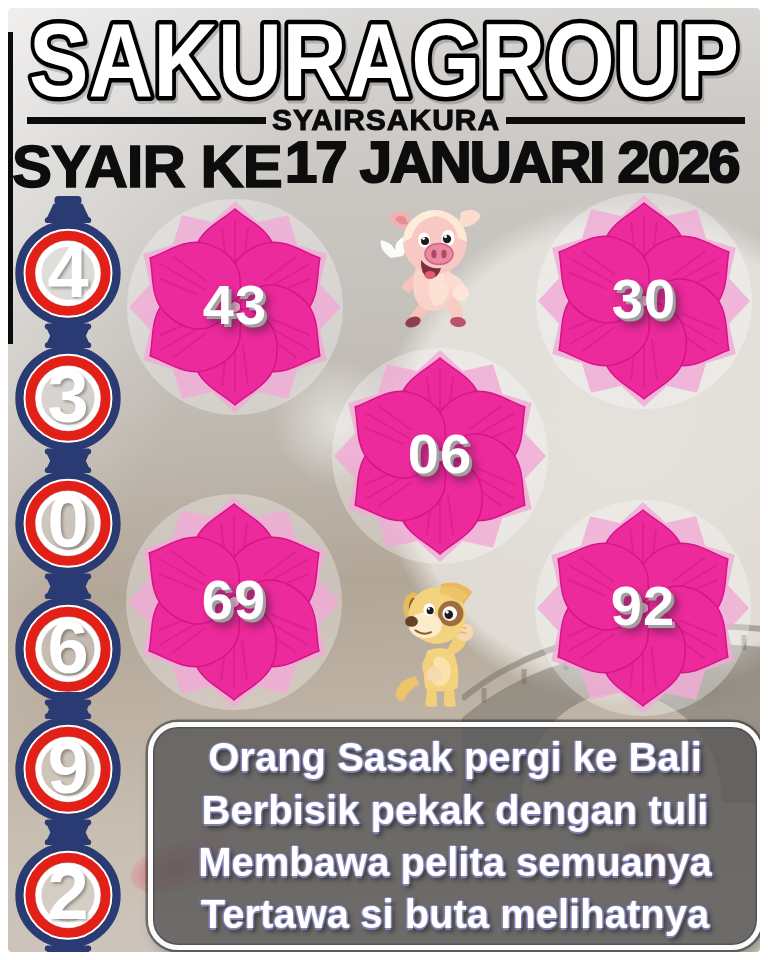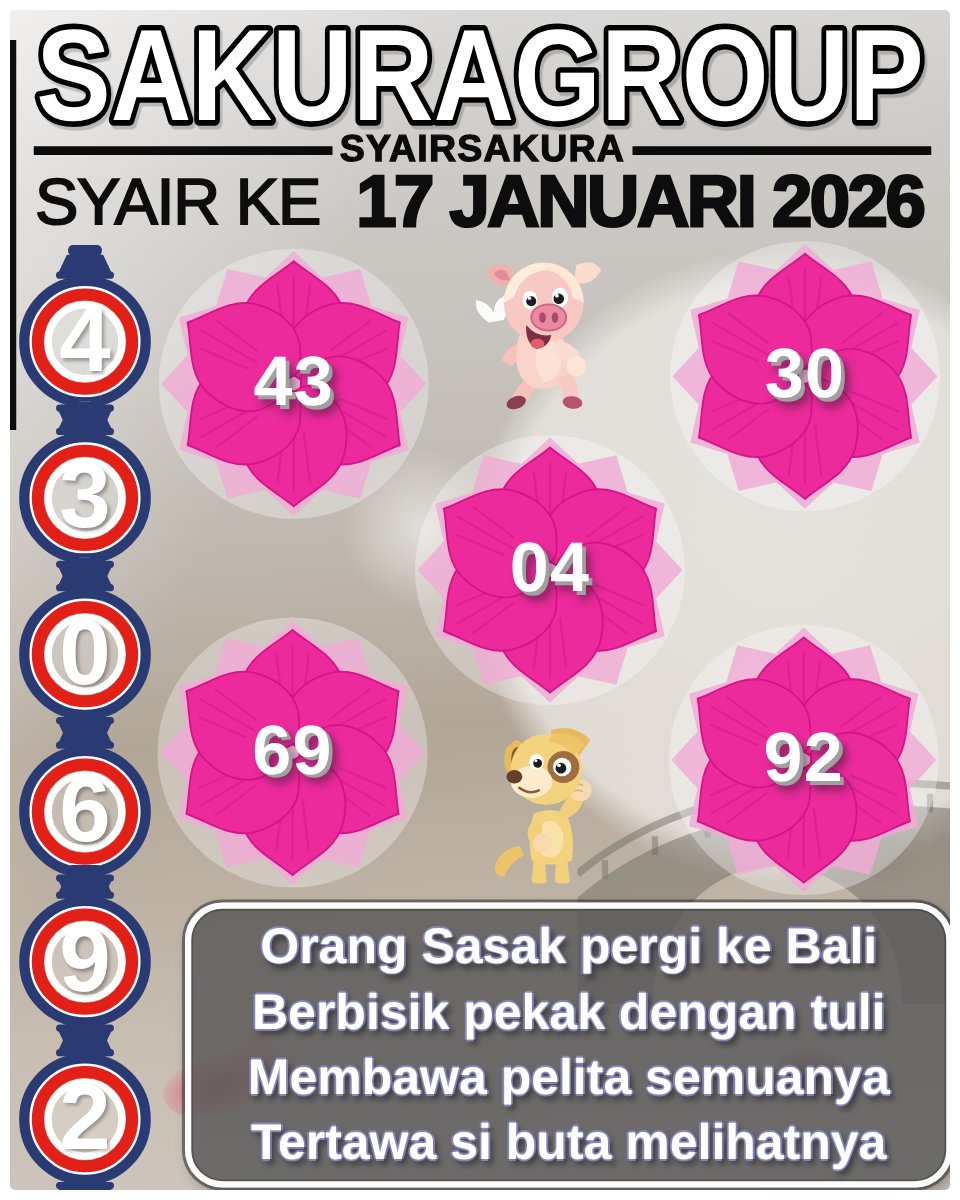--- a/index.html
+++ b/index.html
@@ -32,21 +32,21 @@
     background:radial-gradient(ellipse, rgba(140,38,56,.85) 0%, rgba(140,38,56,0) 80%);}
   
   .title-svg{left:10px;top:6px;width:732px;height:100px;overflow:visible;
     filter:drop-shadow(2px 3px 0 rgba(0,0,0,.18));}
   .title-svg text{font-family:"Liberation Sans",sans-serif;font-weight:bold;font-size:104px;
     fill:#ffffff;stroke:#000000;stroke-width:9px;paint-order:stroke;stroke-linejoin:round;}
   .subtitle-row{left:19px;top:103px;width:718px;height:18px;display:flex;align-items:center;}
   .rule{flex:1;height:7px;background:#0b0b0b;}
   .subtitle{margin:0 6px;font-size:30px;font-weight:bold;letter-spacing:1px;color:#0b0b0b;
     -webkit-text-stroke:1px #0b0b0b;white-space:nowrap;}
-  .syair-ke{left:20px;top:124px;font-size:52px;font-weight:normal;color:#0d0d0d;
+  .syair-ke{left:4px;top:124px;font-size:60px;font-weight:bold;color:#0d0d0d;
     -webkit-text-stroke:1.5px #0d0d0d;letter-spacing:-1px;white-space:nowrap;}
   .date{left:277px;top:120px;width:469px;text-align:left;font-size:58px;font-weight:bold;
     color:#0d0d0d;-webkit-text-stroke:2.2px #0d0d0d;letter-spacing:-2px;white-space:nowrap;}
   
   .lantern{width:116px;height:155px;left:2px;}
   .lantern svg{position:absolute;inset:0;}
   .lantern-num{position:absolute;left:0;right:0;top:50%;transform:translateY(-53%);
     text-align:center;font-size:74px;font-weight:bold;color:#ffffff;
     text-shadow:2px 2px 3px rgba(0,0,0,.3);}
   .chain-link{width:30px;height:38px;left:45px;}
@@ -334,21 +334,21 @@
           </g>
           <g transform="rotate(240)">
             <path d="M0,-98 C14,-86 34,-78 40,-58 C46,-36 40,-16 24,-8 C16,-2 8,2 0,-8 C-8,2 -16,-2 -24,-8 C-40,-16 -46,-36 -40,-58 C-34,-78 -14,-86 0,-98 Z" fill="#ec2a9c" stroke="#d61487" stroke-width="1.5"></path>
             <path d="M0,-86 L0,-34 M-13,-79 L-8,-38 M13,-79 L8,-38" stroke="#c4117c" stroke-width="2" opacity="0.35" fill="none"></path>
           </g>
           <g transform="rotate(300)">
             <path d="M0,-98 C14,-86 34,-78 40,-58 C46,-36 40,-16 24,-8 C16,-2 8,2 0,-8 C-8,2 -16,-2 -24,-8 C-40,-16 -46,-36 -40,-58 C-34,-78 -14,-86 0,-98 Z" fill="#ec2a9c" stroke="#d61487" stroke-width="1.5"></path>
             <path d="M0,-86 L0,-34 M-13,-79 L-8,-38 M13,-79 L8,-38" stroke="#c4117c" stroke-width="2" opacity="0.35" fill="none"></path>
           </g>
         </svg>
-      <span class="flower-num">04</span>
+      <span class="flower-num">06</span>
     </div>
     <div class="abs flower fl-69">
         <svg viewBox="-112 -112 224 224">
           <circle r="108" fill="#ffffff" opacity="0.32"></circle>
           <path d="M0.0,-106.0L22.8,-85.0L53.0,-91.8L62.2,-62.2L91.8,-53.0L85.0,-22.8L106.0,0.0L85.0,22.8L91.8,53.0L62.2,62.2L53.0,91.8L22.8,85.0L0.0,106.0L-22.8,85.0L-53.0,91.8L-62.2,62.2L-91.8,53.0L-85.0,22.8L-106.0,0.0L-85.0,-22.8L-91.8,-53.0L-62.2,-62.2L-53.0,-91.8L-22.8,-85.0Z" fill="#f0abd6" opacity="0.82"></path>
           <path d="M0,-52 C7,-45 15,-38 15,-23 C15,-9 7,-3 0,-7 C-7,-3 -15,-9 -15,-23 C-15,-38 -7,-45 0,-52 Z" fill="#f7cae8" transform="rotate(30)"></path>
           <path d="M0,-52 C7,-45 15,-38 15,-23 C15,-9 7,-3 0,-7 C-7,-3 -15,-9 -15,-23 C-15,-38 -7,-45 0,-52 Z" fill="#f7cae8" transform="rotate(90)"></path>
           <path d="M0,-52 C7,-45 15,-38 15,-23 C15,-9 7,-3 0,-7 C-7,-3 -15,-9 -15,-23 C-15,-38 -7,-45 0,-52 Z" fill="#f7cae8" transform="rotate(150)"></path>
           <path d="M0,-52 C7,-45 15,-38 15,-23 C15,-9 7,-3 0,-7 C-7,-3 -15,-9 -15,-23 C-15,-38 -7,-45 0,-52 Z" fill="#f7cae8" transform="rotate(210)"></path>
           <path d="M0,-52 C7,-45 15,-38 15,-23 C15,-9 7,-3 0,-7 C-7,-3 -15,-9 -15,-23 C-15,-38 -7,-45 0,-52 Z" fill="#f7cae8" transform="rotate(270)"></path>

